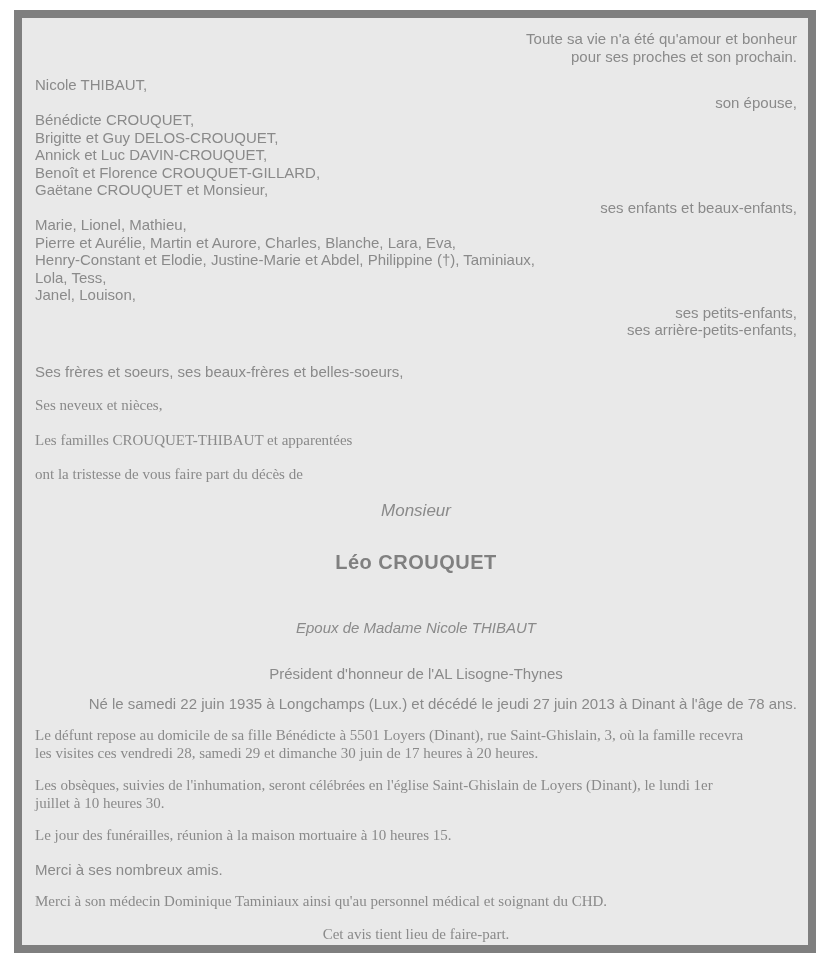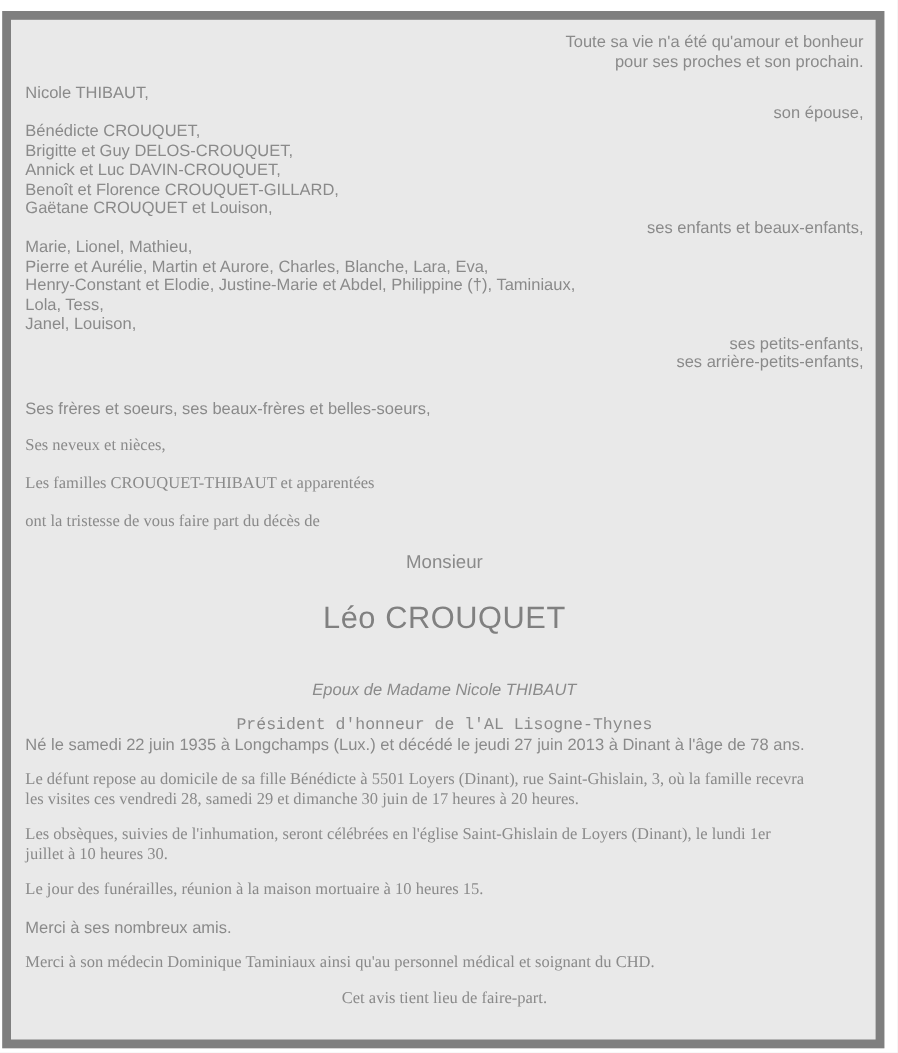--- a/index.html
+++ b/index.html
@@ -8,53 +8,53 @@
   }
   body {
     width: 816px;
     height: 957px;
     background: var(--page_bg, #ffffff);
     position: relative;
     font-family: "Liberation Sans", sans-serif;
   }
   .card {
     position: absolute;
-    left: 2px;
+    left: 14px;
     top: 10px;
     width: 802px;
     height: 943px;
     box-sizing: border-box;
     border: 8px solid var(--border_color, #7f7f7f);
     background: var(--card_bg, #e9e9e9);
     padding: 12px 11px 0 13px;
     overflow: hidden;
   }
   .line {
     font-size: 15px;
     line-height: 17.5px;
     color: var(--text_color, #8a8a8a);
     white-space: pre-wrap;
   }
   .r { text-align: right; }
   .c { text-align: center; }
   .epigraph   { margin-bottom: 11px; }
   .mt-sm      { margin-top: 24px; }
   .mt         { margin-top: 17px; font-family: Liberation Serif, serif; }
-  .monsieur   { margin-top: 18px; font-size: 17px; line-height: 18px; }
+  .monsieur   { margin-top: 18px; font-size: 17px; line-height: 18px; font-style: italic; }
   .deceased-name {
     margin-top: 25px;
-    font-size: 28px;
+    font-size: 20px;
     line-height: 34px;
-    font-weight: normal;
+    font-weight: bold;
     letter-spacing: 0.5px;
     color: var(--name_color, #808080);
   }
   .epoux      { margin-top: 40px; font-style: italic; }
-  .president  { margin-top: 15px; font-family: Liberation Mono, monospace; }
-  .ne         { margin-top: 0; }
+  .president  { margin-top: 29px; }
+  .ne         { margin-top: 12px; text-align: right; }
   .para       { margin-top: 15px; font-family: Liberation Serif, serif; }
   .amis       { margin-top: 16px; }
   .funhome    { margin-top: 30px; }
 </style>
 </head>
 <body>
 
 <div class="card">
 
   <div class="epigraph">
@@ -63,21 +63,21 @@
   </div>
 
   <div>
     <div class="line">Nicole THIBAUT,</div>
     <div class="line r">son épouse,</div>
 
     <div class="line">Bénédicte CROUQUET,</div>
     <div class="line">Brigitte et Guy DELOS-CROUQUET,</div>
     <div class="line">Annick et Luc DAVIN-CROUQUET,</div>
     <div class="line">Benoît et Florence CROUQUET-GILLARD,</div>
-    <div class="line">Gaëtane CROUQUET et Louison,</div>
+    <div class="line">Gaëtane CROUQUET et Monsieur,</div>
     <div class="line r">ses enfants et beaux-enfants,</div>
 
     <div class="line">Marie, Lionel, Mathieu,</div>
     <div class="line">Pierre et Aurélie, Martin et Aurore, Charles, Blanche, Lara, Eva,</div>
     <div class="line">Henry-Constant et Elodie, Justine-Marie et Abdel, Philippine (†), Taminiaux,</div>
     <div class="line">Lola, Tess,</div>
     <div class="line">Janel, Louison,</div>
 
     <div class="line r">ses petits-enfants,</div>
     <div class="line r">ses arrière-petits-enfants,</div>

